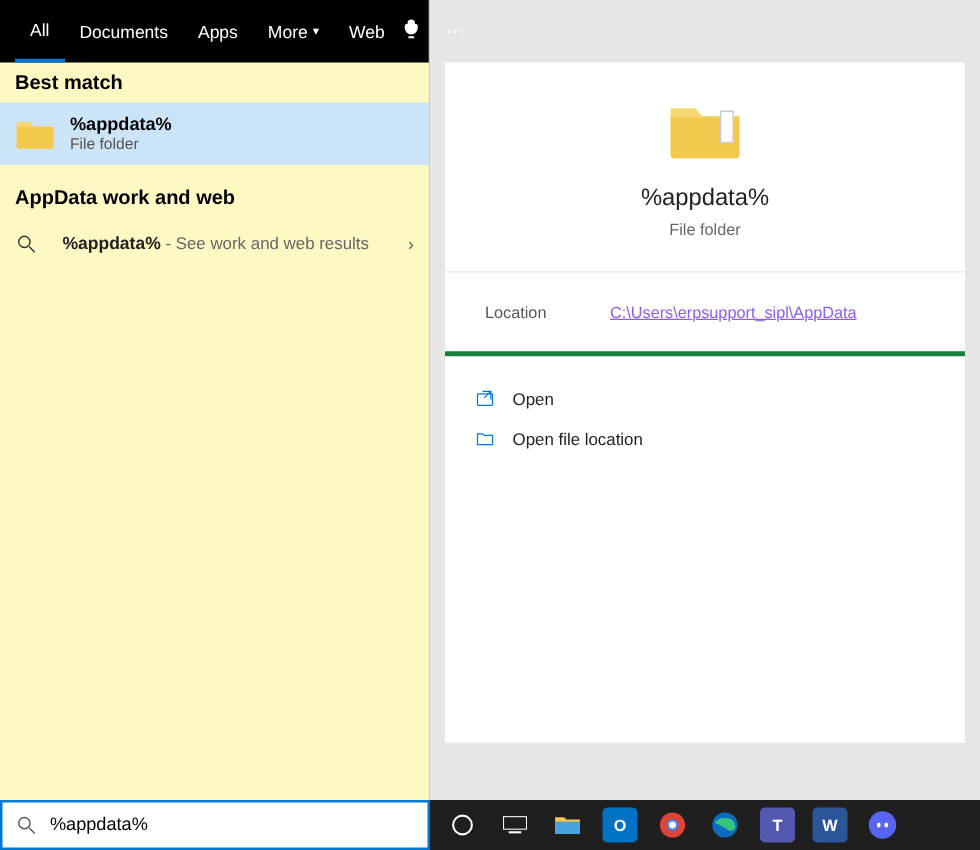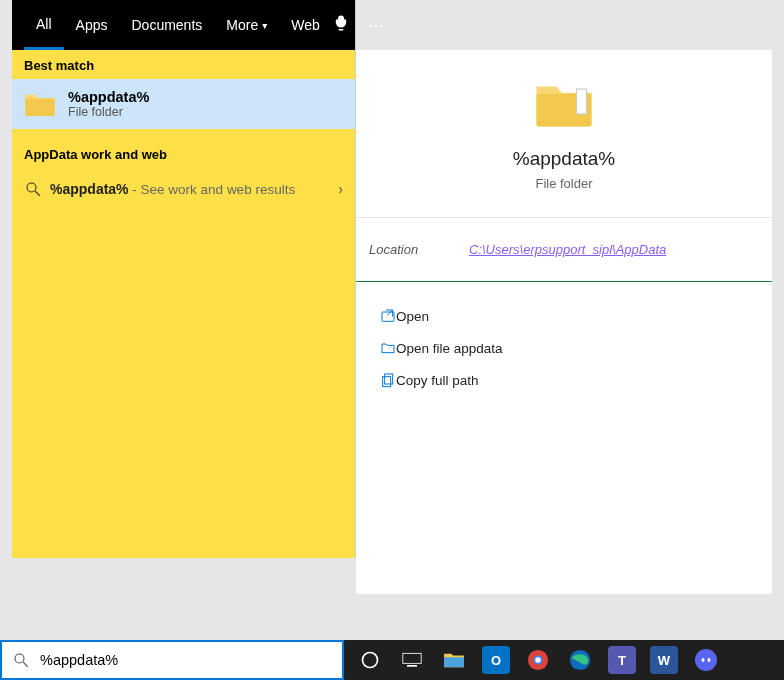--- a/index.html
+++ b/index.html
@@ -1,69 +1,69 @@
 <!DOCTYPE html>
 <html><head>
 <meta charset="utf-8">
 <style>
   * { box-sizing: border-box; margin: 0; padding: 0; font-family: "Segoe UI", Arial, sans-serif; }
   body { width: 784px; height: 680px; background: #e6e6e6; overflow: hidden; position: relative; }
 
-  .search-panel { position: absolute; top: 0; left: 0; width: 344px; height: 558px; background: #fde047; border-right: 1px solid #ccc; margin-left: 12px; }
+  .search-panel { position: absolute; top: 0; left: 0; width: 344px; height: 640px; background: #fef9c3; border-right: 1px solid #ccc; }
   .detail-panel { position: absolute; top: 50px; left: 356px; width: 416px; height: 544px; background: #fff; }
 
   .tabs { height: 50px; background: #000; display: flex; align-items: center; padding: 0 12px; position: relative; }
   .tab { color: #fff; font-size: 14px; padding: 0 12px; height: 50px; display: flex; align-items: center; cursor: pointer; }
   .tab.active { border-bottom: 3px solid #0078d4; }
   .tab .chev { margin-left: 4px; font-size: 10px; }
   .tabs .right { margin-left: auto; display: flex; gap: 18px; align-items: center; }
   .tabs .right svg { fill: #fff; }
 
-  .section-header { font-size: 13px; font-weight: 600; color: #000; padding: 8px 12px 6px; }
+  .section-header { font-size: 16px; font-weight: 600; color: #000; padding: 8px 12px 6px; }
 
   .result-row { display: flex; align-items: center; padding: 10px 12px; gap: 12px; background: #cce4f7; }
   .result-row .folder-icon { width: 32px; height: 28px; }
   .result-row .title { font-size: 14.5px; font-weight: 600; color: #000; }
   .result-row .sub { font-size: 12.5px; color: #555; }
 
-  .web-row { display: flex; align-items: center; padding: 12px; gap: 8px; cursor: pointer; }
+  .web-row { display: flex; align-items: center; padding: 12px; gap: 20px; cursor: pointer; }
   .web-row .spy { width: 18px; height: 18px; stroke: #333; fill: none; stroke-width: 1.5; }
   .web-row .term { font-size: 14px; color: #222; font-weight: 600; }
   .web-row .hint { font-size: 13.5px; color: #666; font-weight: 400; }
   .web-row .chev2 { margin-left: auto; color: #555; font-size: 14px; }
 
   .detail-panel .hero { display: flex; flex-direction: column; align-items: center; padding: 28px 0 26px; border-bottom: 1px solid #e5e5e5; }
   .hero .big-folder { width: 60px; height: 52px; }
   .hero .dtitle { font-size: 19px; margin-top: 18px; color: #222; }
   .hero .dsub { font-size: 13px; color: #666; margin-top: 6px; }
 
-  .location { display: flex; padding: 24px 13px; border-bottom: 1px solid #15803d; font-size: 13px; font-style: italic; }
+  .location { display: flex; padding: 24px 32px; border-bottom: 4px solid #15803d; font-size: 13px; }
   .location .label { color: #555; width: 100px; }
   .location .path { text-decoration: underline; color: #8b5cf6; }
 
   .actions { padding: 18px 22px; }
-  .action { display: flex; align-items: center; padding: 8px 2px; cursor: pointer; font-size: 13.5px; color: #222; }
+  .action { display: flex; align-items: center; gap: 14px; padding: 8px 2px; cursor: pointer; font-size: 13.5px; color: #222; }
   .action svg { width: 16px; height: 16px; stroke: #0078d4; fill: none; stroke-width: 1.5; }
 
   .search-box { position: absolute; left: 0; bottom: 0; width: 344px; height: 40px; background: #fff; border: 2px solid #0078d4; display: flex; align-items: center; padding: 0 10px; gap: 10px; }
   .search-box svg { width: 18px; height: 18px; stroke: #555; fill: none; stroke-width: 1.5; }
   .search-box input { border: none; outline: none; font-size: 14.5px; flex: 1; background: transparent; }
 
   .taskbar { position: absolute; left: 344px; bottom: 0; right: 0; height: 40px; background: #1f1f1f; display: flex; align-items: center; padding: 0 12px; gap: 14px; }
   .taskbar .tb { width: 28px; height: 28px; display: flex; align-items: center; justify-content: center; cursor: pointer; }
   .tb-letter { width:28px; height:28px; display:flex; align-items:center; justify-content:center; font-size:13px; font-weight:bold; color:#fff; border-radius:4px; }
 </style>
 </head>
 <body>
 
 <div class="search-panel">
   <div class="tabs">
     <div class="tab active">All</div>
+    <div class="tab">Documents</div>
     <div class="tab">Apps</div>
-    <div class="tab">Documents</div>
     <div class="tab">
       <span>More</span>
       <span class="chev">▾</span>
     </div>
     <div class="tab">Web</div>
     <div class="right">
       <div class="tb">
         <svg viewBox="0 0 24 24" width="18" height="18">
             <path d="M12 2a4 4 0 0 1 4 4v1h1a2 2 0 0 1 2 2v2a7 7 0 0 1-14 0V9a2 2 0 0 1 2-2h1V6a4 4 0 0 1 4-4zM9 20h6v2H9z" fill="#fff"></path>
           </svg>
@@ -121,28 +121,21 @@
           <rect x="3" y="6" width="18" height="14" rx="1"></rect>
           <path d="M9 3h10v10"></path>
           <path d="M19 3l-8 8"></path>
         </svg>
       <span>Open</span>
     </div>
     <div class="action">
       <svg viewBox="0 0 24 24">
           <path d="M3 6h6l2 2h10v11H3z"></path>
         </svg>
-      <span>Open file appdata</span>
-    </div>
-    <div class="action">
-      <svg viewBox="0 0 24 24">
-          <rect x="7" y="3" width="12" height="15"></rect>
-          <rect x="4" y="7" width="12" height="15"></rect>
-        </svg>
-      <span>Copy full path</span>
+      <span>Open file location</span>
     </div>
   </div>
 </div>
 
 <div class="search-box">
   <svg viewBox="0 0 24 24">
       <circle cx="10" cy="10" r="6"></circle>
       <line x1="15" y1="15" x2="21" y2="21"></line>
     </svg>
   <input value="%appdata%" style="">

